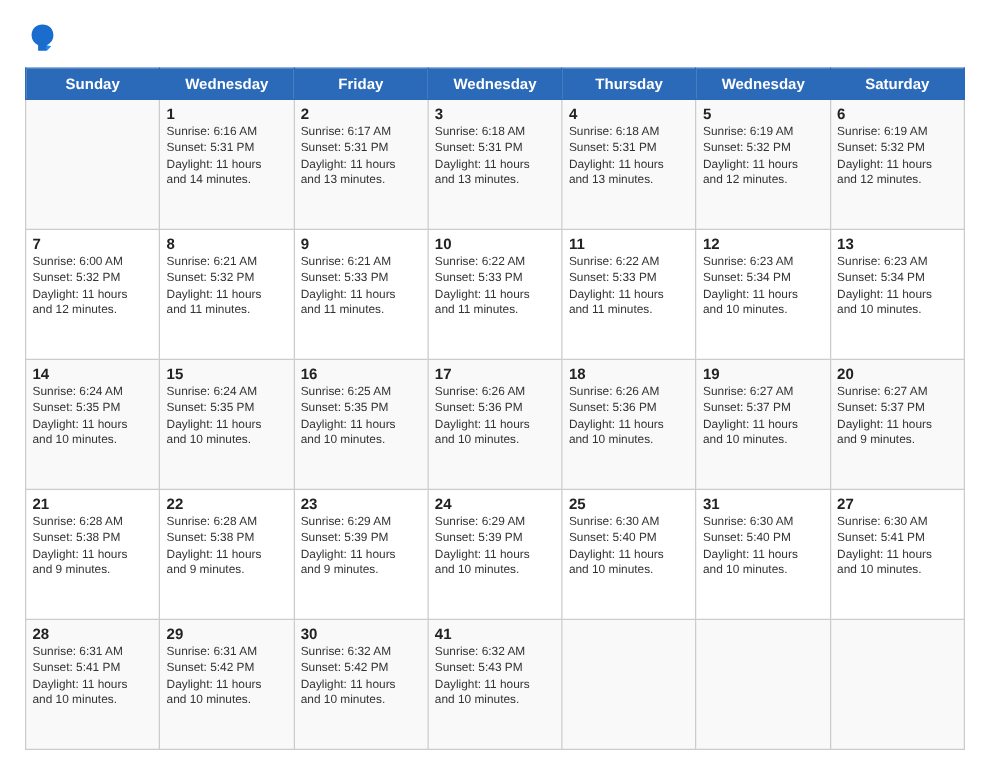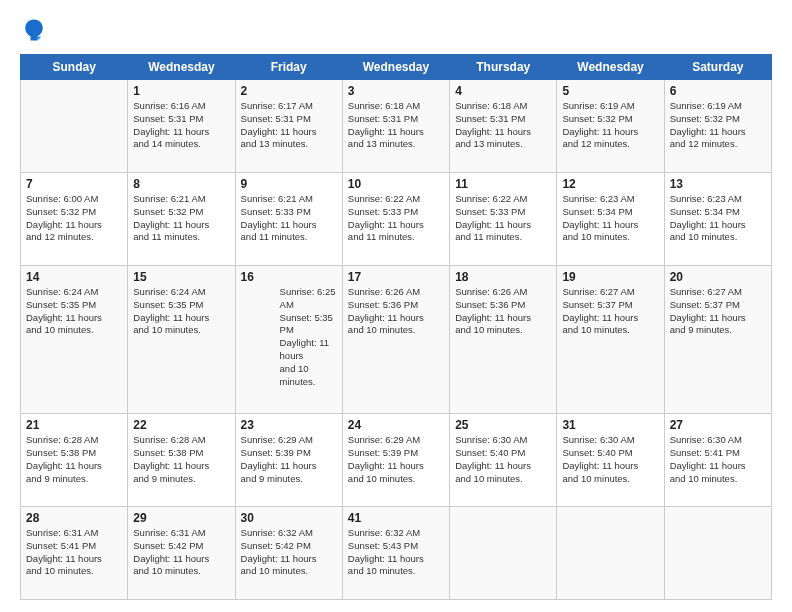--- a/index.html
+++ b/index.html
@@ -235,21 +235,21 @@
           </td>
           <td>
             <span class="day-num">15</span>
             <div class="day-info" style="white-space: pre-line;">Sunrise: 6:24 AM
 Sunset: 5:35 PM
 Daylight: 11 hours
 and 10 minutes.</div>
           </td>
           <td>
             <span class="day-num">16</span>
-            <div class="day-info" style="white-space: pre-line; margin-left: 39px;">Sunrise: 6:25 AM
+            <div class="day-info" style="white-space: pre-line;">Sunrise: 6:25 AM
 Sunset: 5:35 PM
 Daylight: 11 hours
 and 10 minutes.</div>
           </td>
           <td>
             <span class="day-num">17</span>
             <div class="day-info" style="white-space: pre-line;">Sunrise: 6:26 AM
 Sunset: 5:36 PM
 Daylight: 11 hours
 and 10 minutes.</div>

